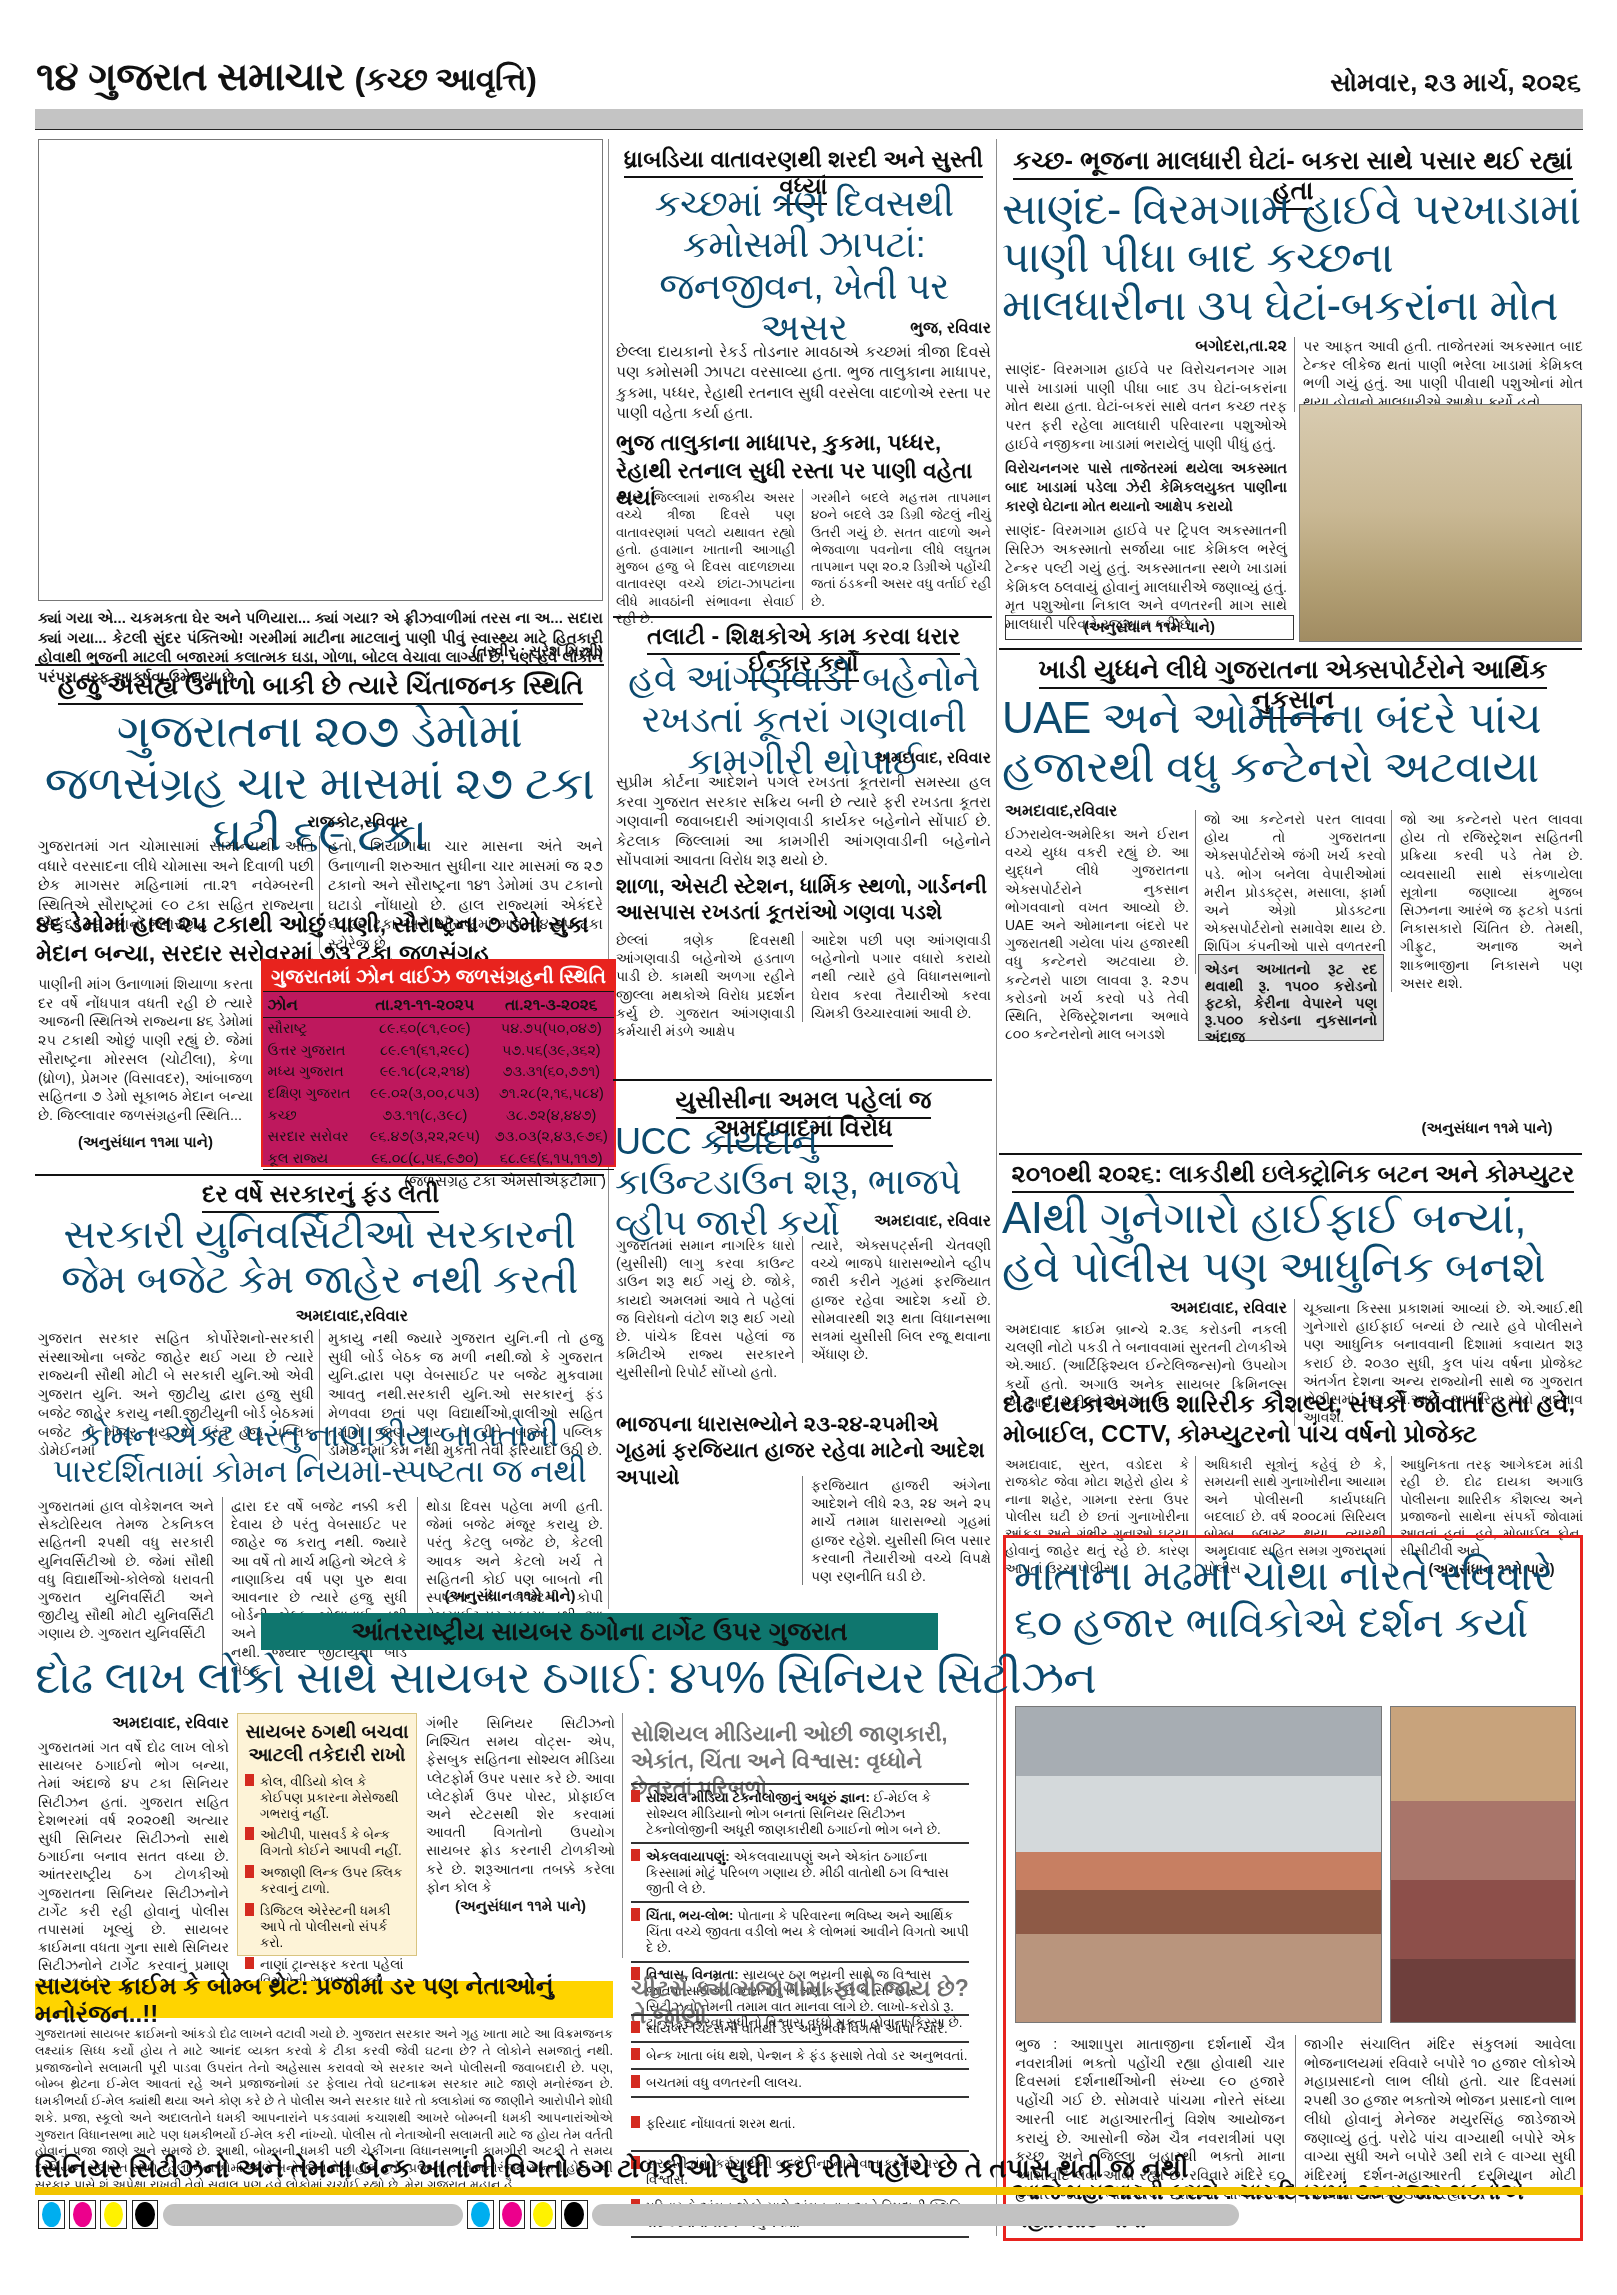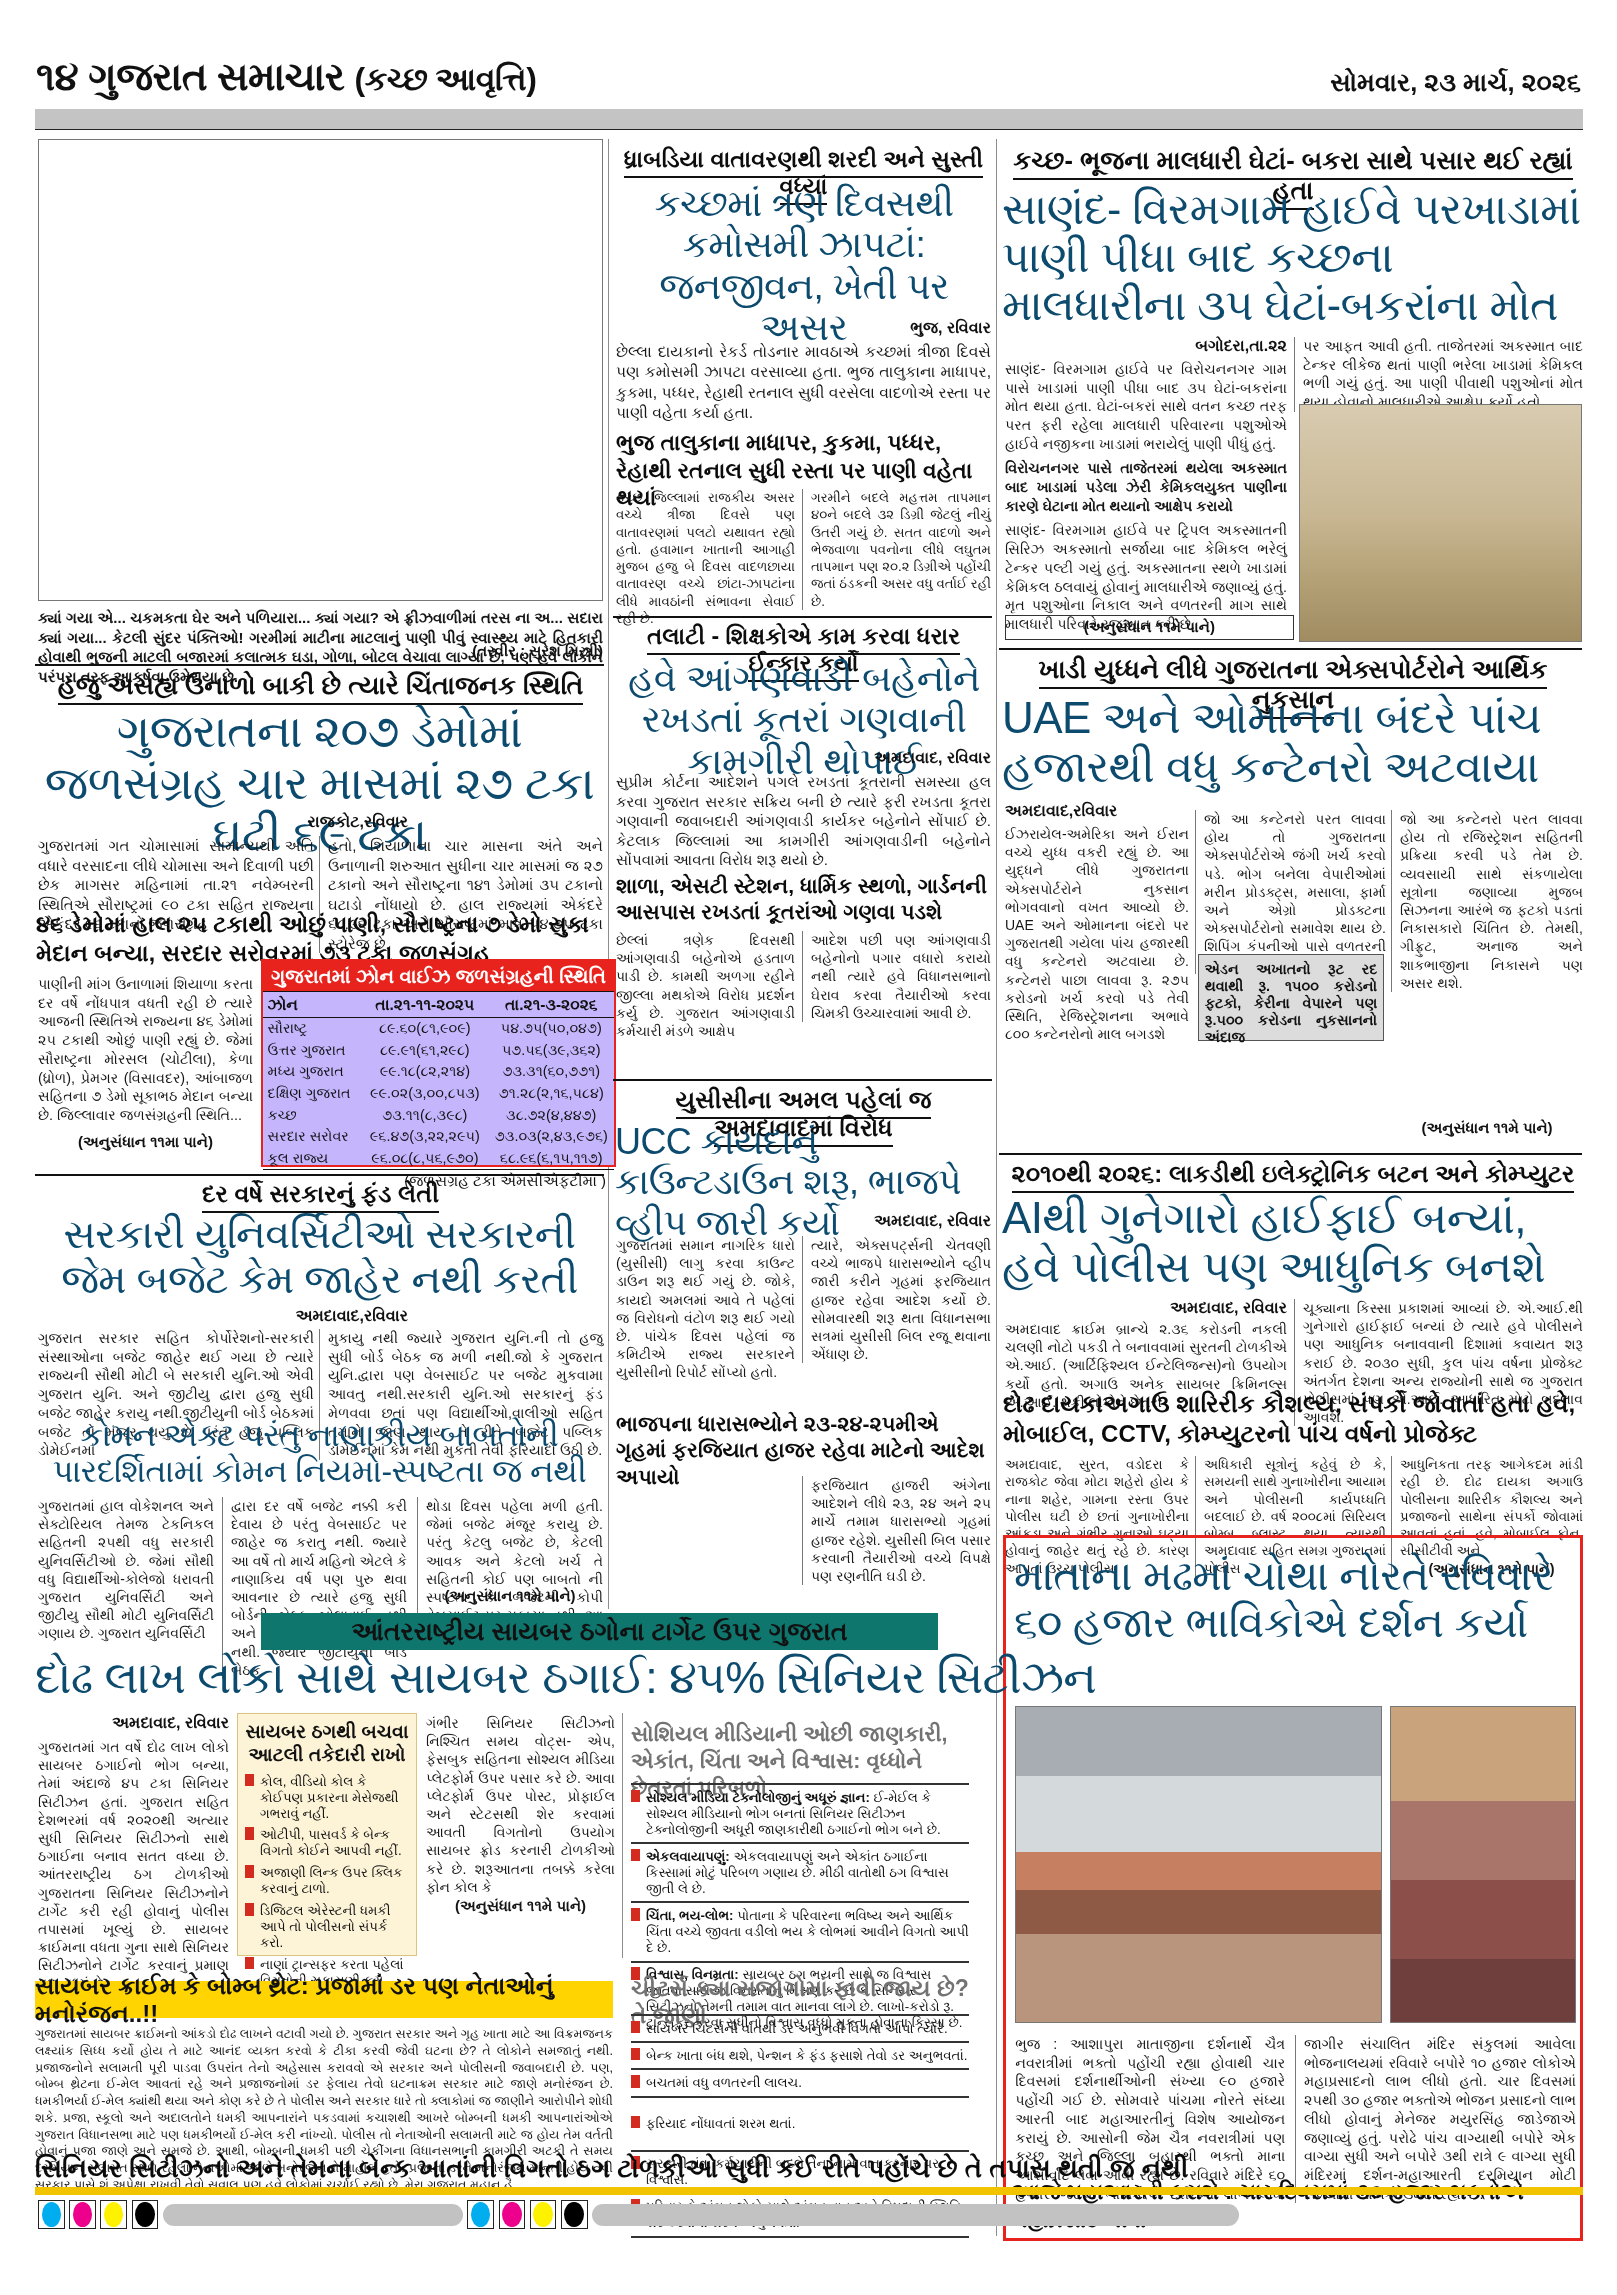--- a/index.html
+++ b/index.html
@@ -20,21 +20,21 @@
   .pots{background:
       radial-gradient(circle at 18% 62%, #b35c2d 0 40px, transparent 42px),
       radial-gradient(circle at 42% 74%, #c06a33 0 46px, transparent 47px),
       radial-gradient(circle at 70% 68%, #a9532a 0 43px, transparent 44px),
       radial-gradient(circle at 88% 80%, #bf6c38 0 35px, transparent 36px),
       radial-gradient(circle at 30% 88%, #8f4categoria1f 0 35px, transparent 36px),
       linear-gradient(180deg,#c3cdd3 0%,#cfd6d9 16%,#b87944 30%,#b46f3c 58%,#8a4d28 82%,#74401f 100%);}
   .field{background:linear-gradient(180deg,#d8cbb0 0%,#c9b894 45%,#b3a075 75%,#a18c62 100%);}
   .crowd1{background:linear-gradient(180deg,#a7adb3 0 22%,#d4d9db 22% 46%,#c77f62 46% 58%,#8e5a46 58% 72%,#b9957d 72% 100%);}
   .crowd2{background:linear-gradient(180deg,#c8a37c 0 30%,#a9756a 30% 55%,#8d4f4a 55% 80%,#6e3f3c 80% 100%);}
-  .tbl{border:2.3px solid #e8231e;background:#c4b5fd;box-sizing:border-box;}
+  .tbl{border:2.3px solid #e8231e;background:#be185d;box-sizing:border-box;}
   .tbl-title{background:#e8231e;color:#fff;font-weight:bold;text-align:center;}
   .trow{display:flex;}
   .trow span{display:block;}
   .sq{display:inline-block;width:9.2px;height:12.7px;background:#d42b20;margin-right:5.8px;flex:0 0 9.2px;}
   .bullet{display:flex;align-items:flex-start;}
   .dsep{border-top:2.3px double #333;}
   .swatch{width:26.6px;height:29px;border:1.2px solid #222;display:flex;align-items:center;justify-content:center;box-sizing:border-box;}
   .oval{width:19.6px;height:25.4px;border-radius:50%;}
   .gbar{background:#c2c2c2;border-radius:11.6px;height:22px;}
   .graybox{background:#dcdcdc;border:1.2px solid #555;font-weight:bold;box-sizing:border-box;padding:5.8px;text-align:justify;}

